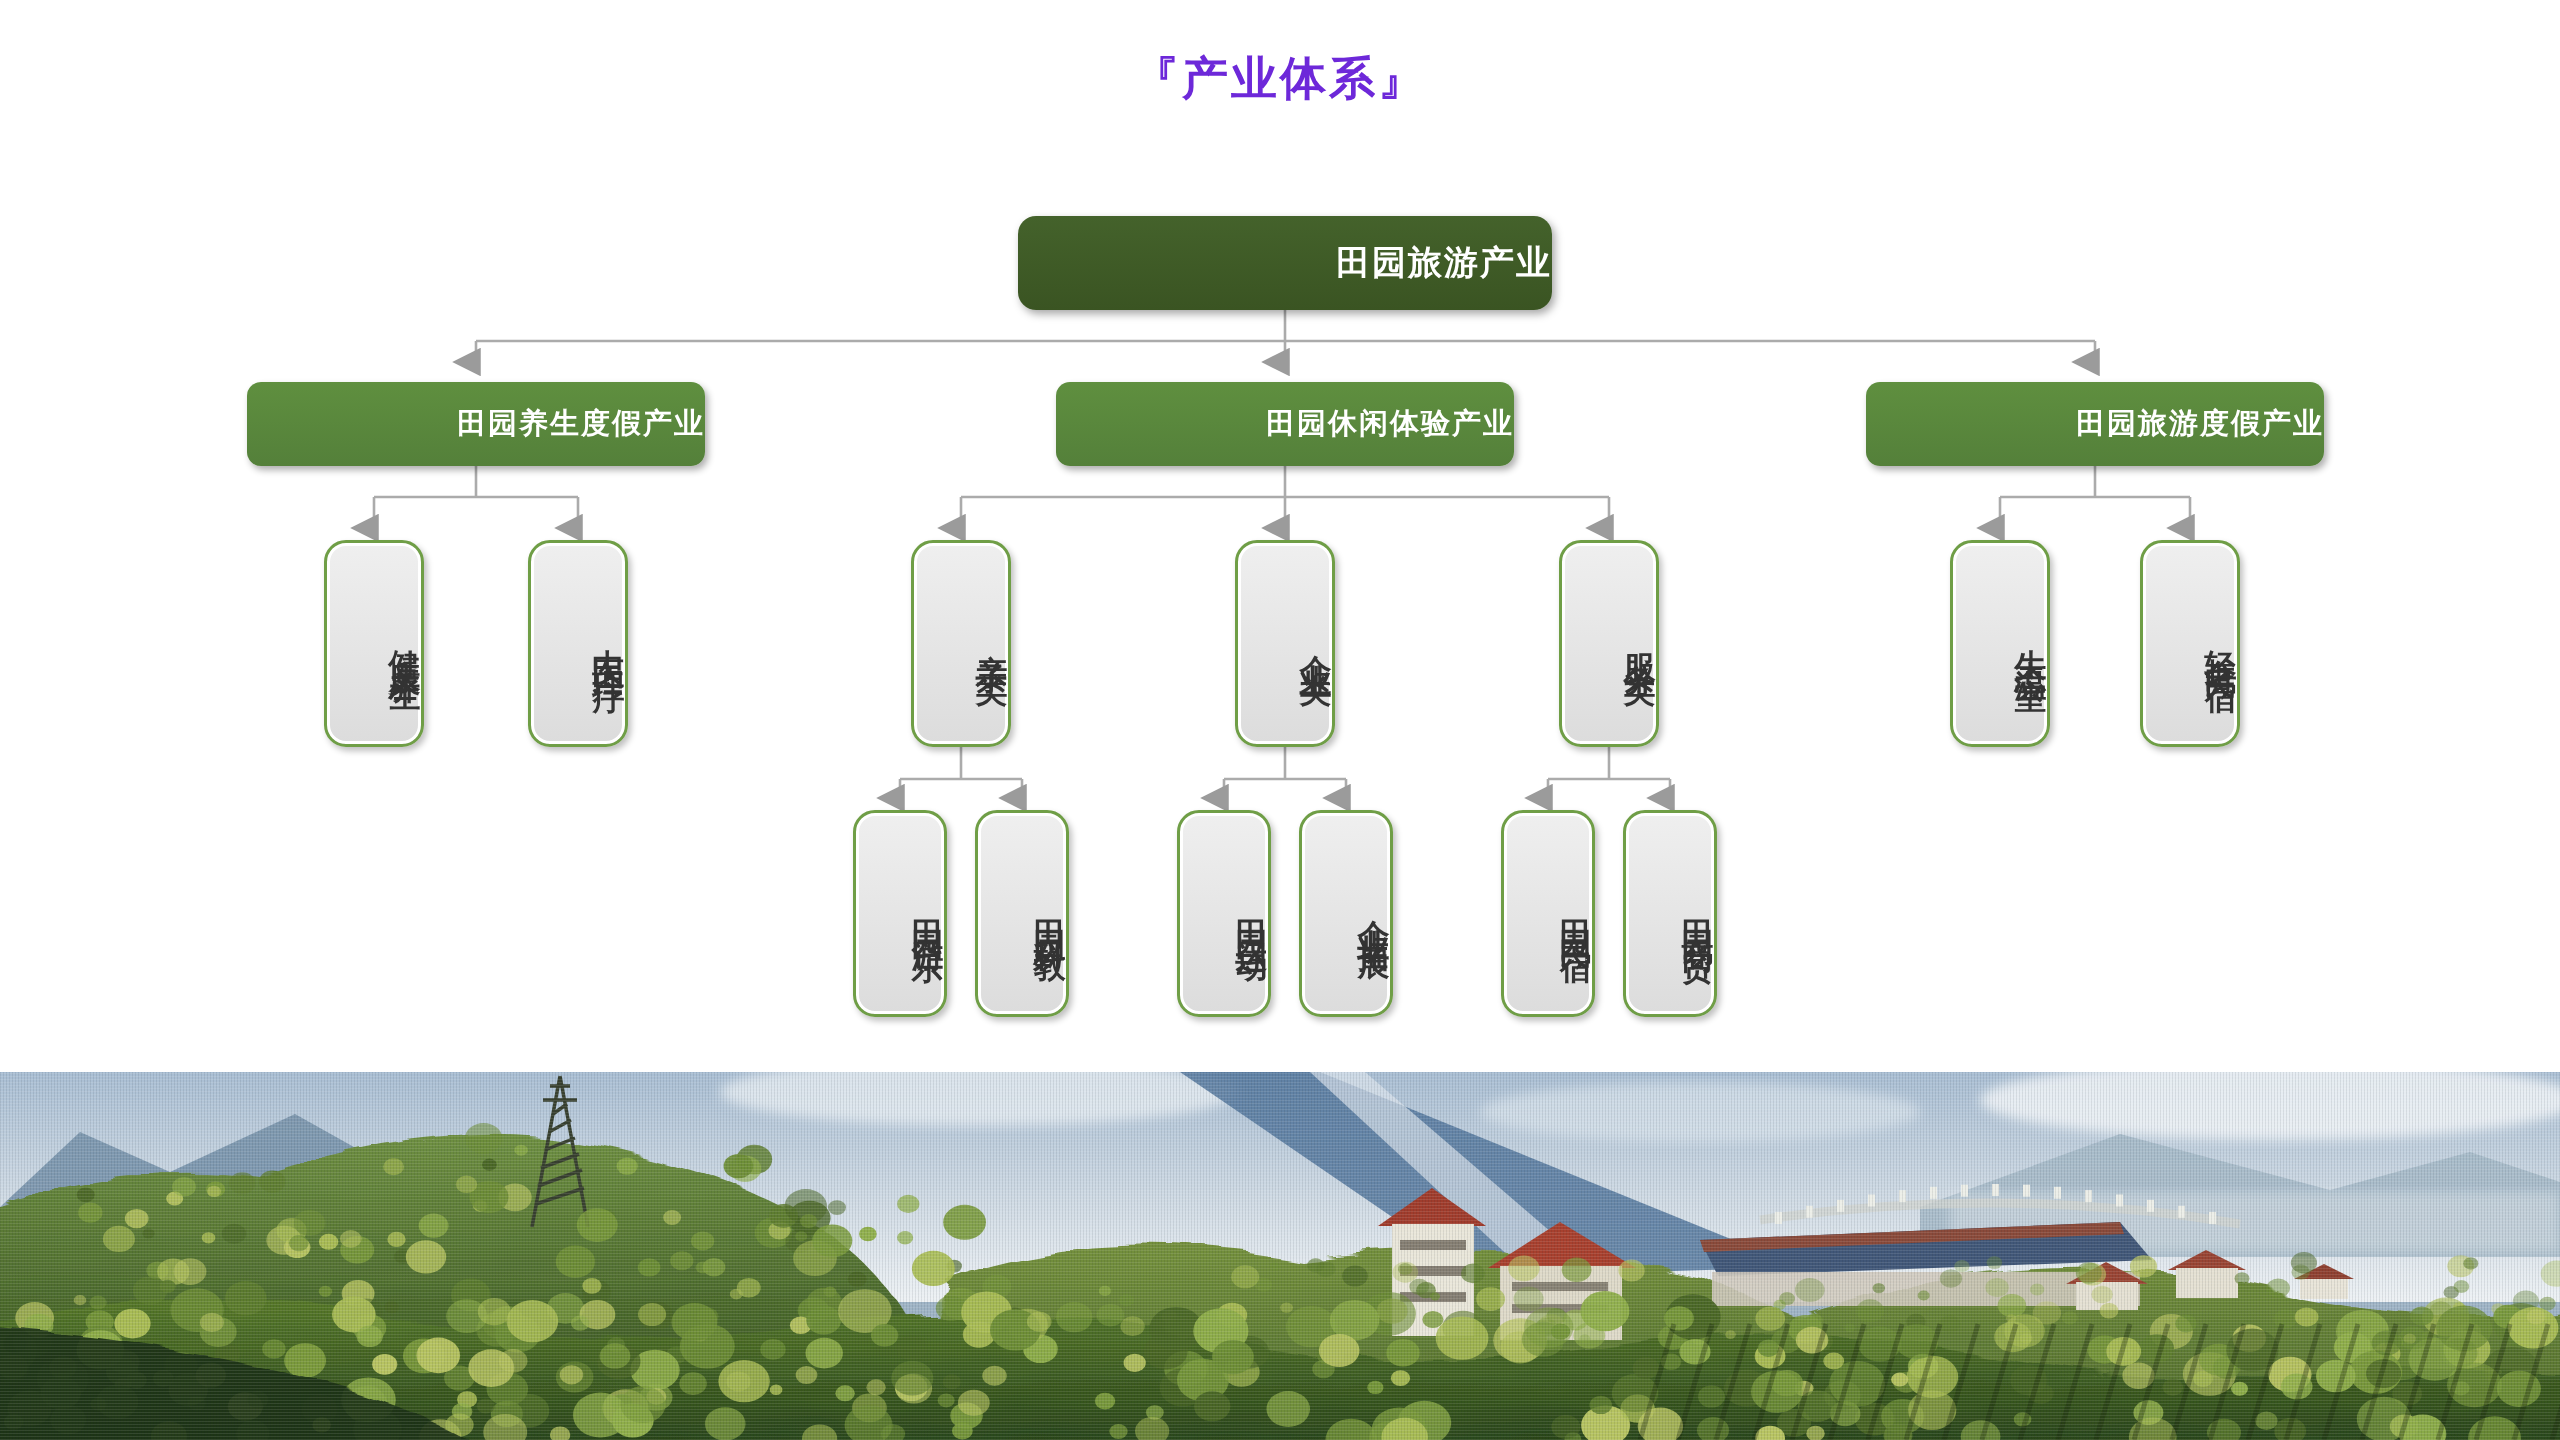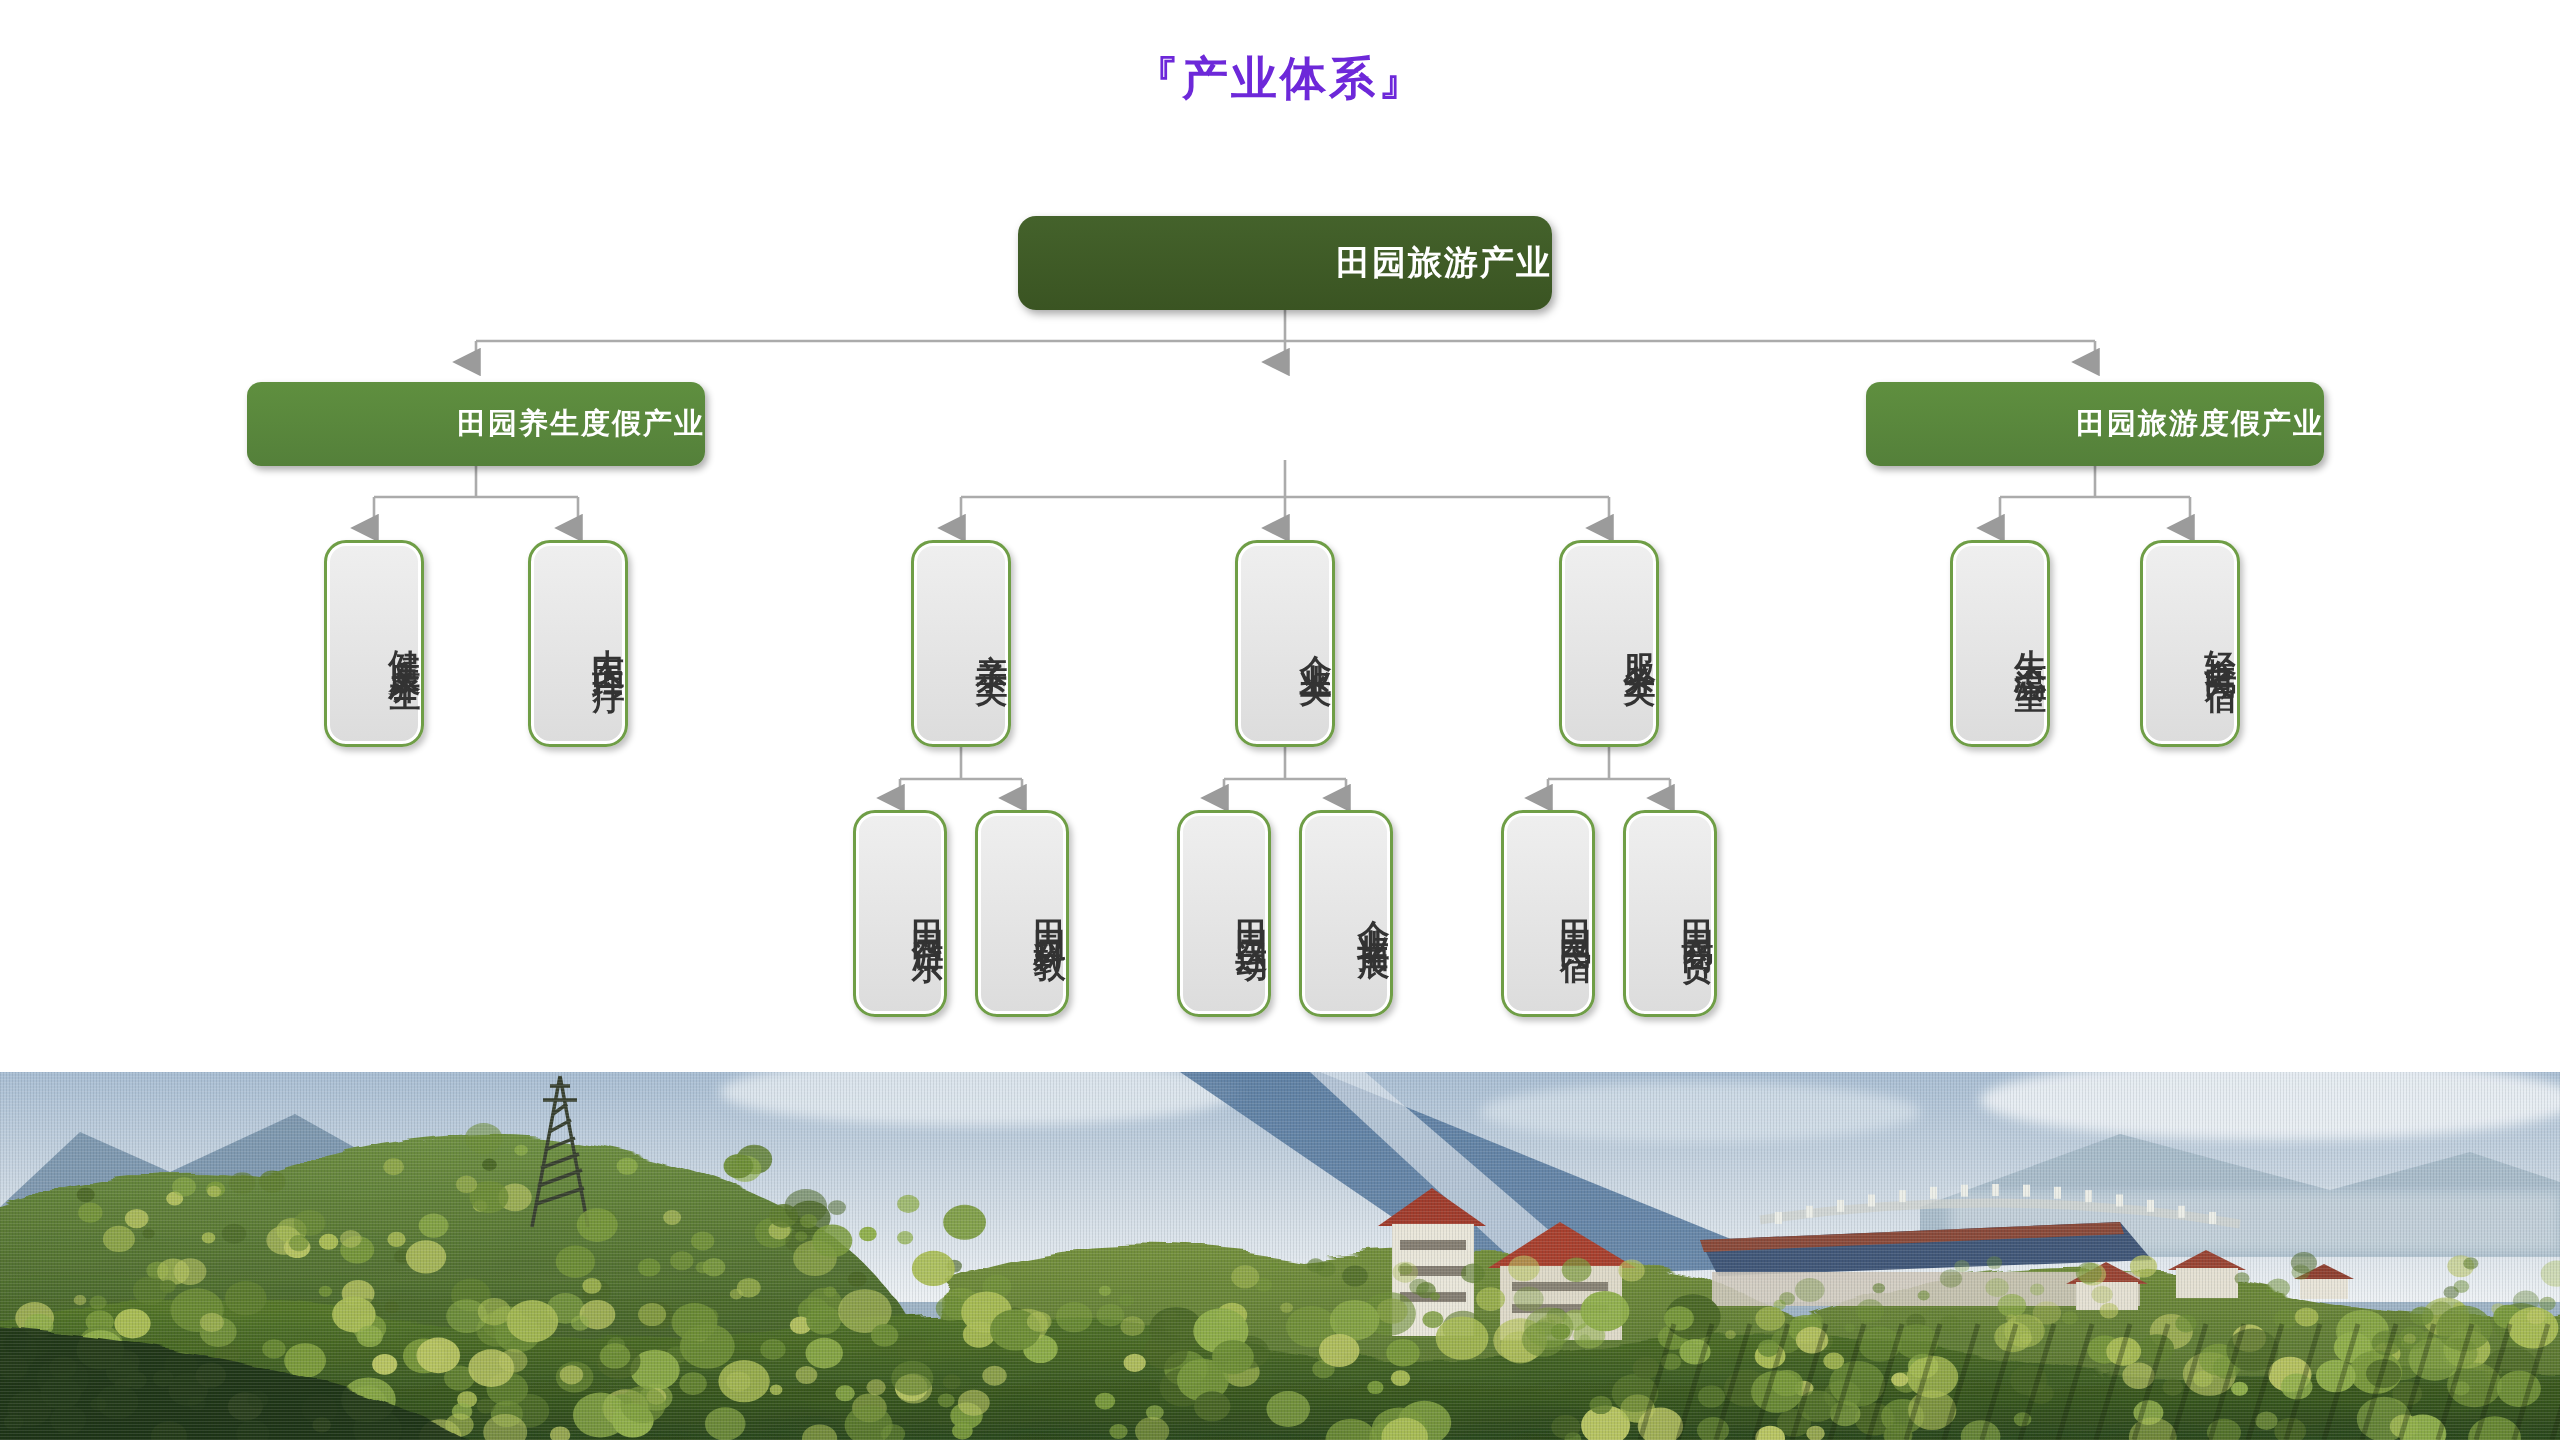--- a/index.html
+++ b/index.html
@@ -107,20 +107,23 @@
       <path d="M1670,779 V798" marker-end="url(#arrow)"></path>
     </g>
   </svg>
 
   <div class="node root-box">
     <span>田园旅游产业</span>
   </div>
 
   <div class="node branch-box b1">
     <span>田园养生度假产业</span>
+  </div>
+  <div class="node branch-box b2">
+    <span>田园休闲体验产业</span>
   </div>
   <div class="node branch-box b3">
     <span>田园旅游度假产业</span>
   </div>
 
   <div class="node vbox l3 c374">
     <span class="vlabel">健康养生</span>
   </div>
   <div class="node vbox l3 c578">
     <span class="vlabel">中医理疗</span>

